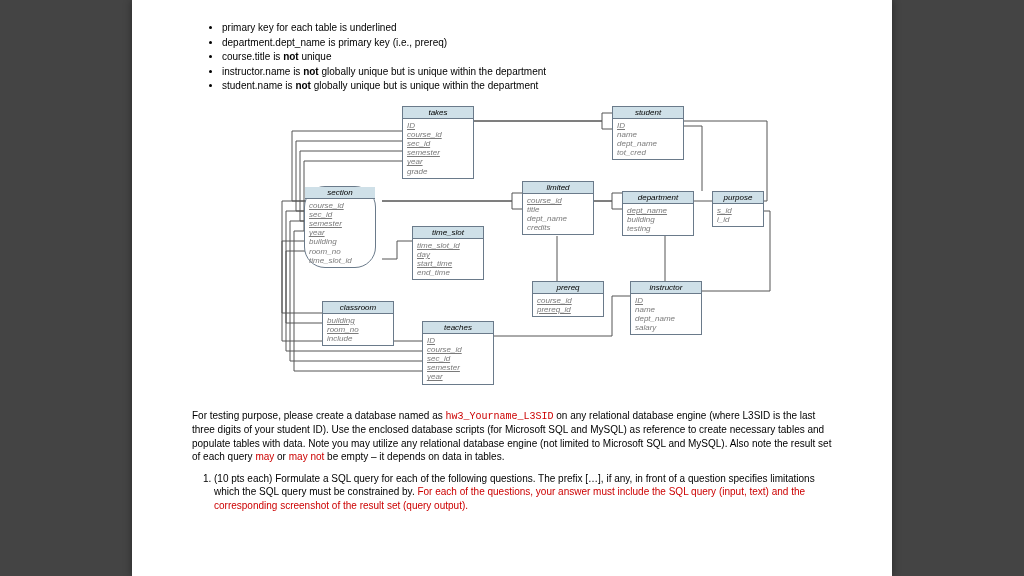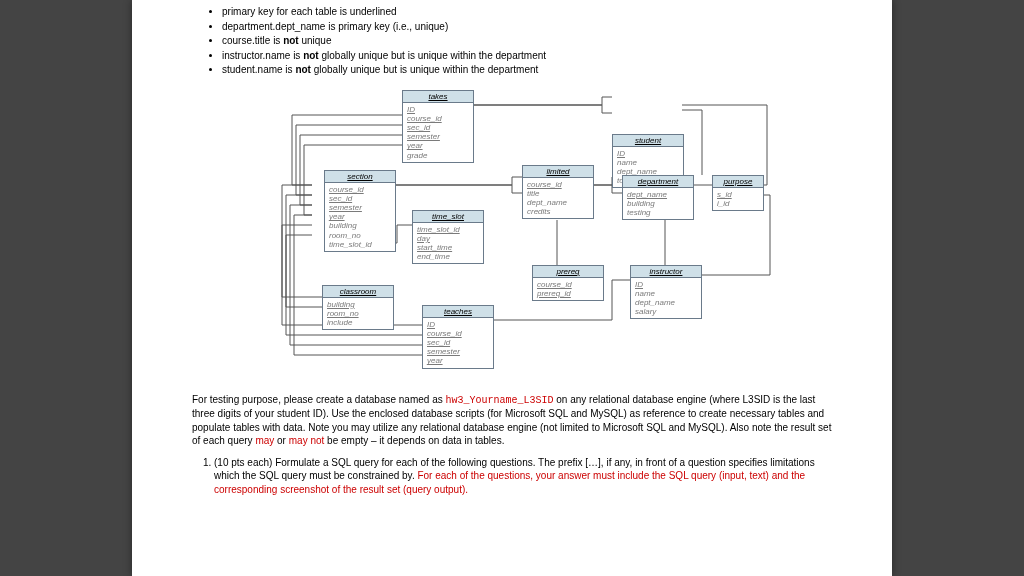--- a/index.html
+++ b/index.html
@@ -7,21 +7,21 @@
     background: #444;
     font-family: Arial, sans-serif;
     display: flex;
     justify-content: center;
     height: 576px;
     overflow: hidden;
   }
   .page {
     background: #fff;
     width: 640px;
-    padding: 4px 60px 10px 60px;
+    padding: 20px 60px 10px 60px;
     box-shadow: 0 0 8px rgba(0,0,0,.4);
     font-size: 10px;
     line-height: 1.35;
     color: #000;
     overflow: hidden;
   }
   ul.bullets {
     margin: 0 0 8px 0;
     padding-left: 30px;
   }
@@ -40,21 +40,20 @@
     background: #fff;
     font-size: 8px;
     line-height: 1.15;
   }
   .ent .hd {
     background: #cfe0e8;
     border-bottom: 1px solid #6a7a8a;
     padding: 1px 4px;
     font-style: italic;
     text-align: center;
-    text-decoration: underline;
   }
   .ent .bd {
     padding: 2px 4px;
     font-style: italic;
     color: #7a7a7a;
   }
   .ent .bd div.pk { text-decoration: underline; }
   svg.lines {
     position: absolute;
     left: 0; top: 0;
@@ -76,21 +75,21 @@
   ol.qlist li { margin-bottom: 4px; }
   b { font-weight: bold; }
 </style>
 </head>
 <body>
 
 <div class="page">
 
   <ul class="bullets">
     <li><span>primary key for each table is underlined</span></li>
-    <li><span>department.dept_name is primary key (i.e., unique)</span></li>
+    <li><span>department.dept_name is primary key (i.e., prereq)</span></li>
     <li><span>course.title is </span><b>not</b><span> unique</span></li>
     <li><span>instructor.name is </span><b>not</b><span> globally unique but is unique within the department</span></li>
     <li><span>student.name is </span><b>not</b><span> globally unique but is unique within the department</span></li>
   </ul>
 
   <div class="diagram">
     <svg class="lines">
       <path d="M220 20 L350 20 L350 12 L360 12"></path>
       <path d="M220 20 L350 20 L350 28 L360 28"></path>
       <path d="M430 25 L450 25 L450 90"></path>
@@ -121,30 +120,30 @@
         <div class="hd">takes</div>
         <div class="bd">
           <div class="pk">ID</div>
           <div class="pk">course_id</div>
           <div class="pk">sec_id</div>
           <div class="pk">semester</div>
           <div class="pk">year</div>
           <div>grade</div>
         </div>
       </div>
-      <div class="ent" style="left: 360px; top: 5px; width: 70px; margin-top: 44px;">
+      <div class="ent" style="left: 360px; top: 5px; width: 70px;">
         <div class="hd">student</div>
         <div class="bd">
           <div class="pk">ID</div>
           <div>name</div>
           <div>dept_name</div>
           <div>tot_cred</div>
         </div>
       </div>
-      <div class="ent" style="left: 72px; top: 85px; width: 70px;">
+      <div class="ent" style="left: 52px; top: 85px; width: 70px; border-radius: 21px;">
         <div class="hd">section</div>
         <div class="bd">
           <div class="pk">course_id</div>
           <div class="pk">sec_id</div>
           <div class="pk">semester</div>
           <div class="pk">year</div>
           <div>building</div>
           <div>room_no</div>
           <div>time_slot_id</div>
         </div>

